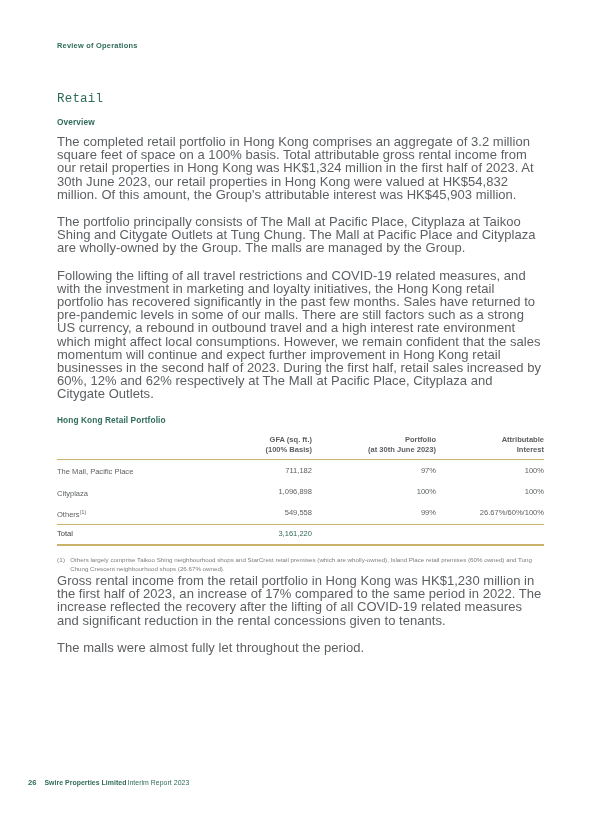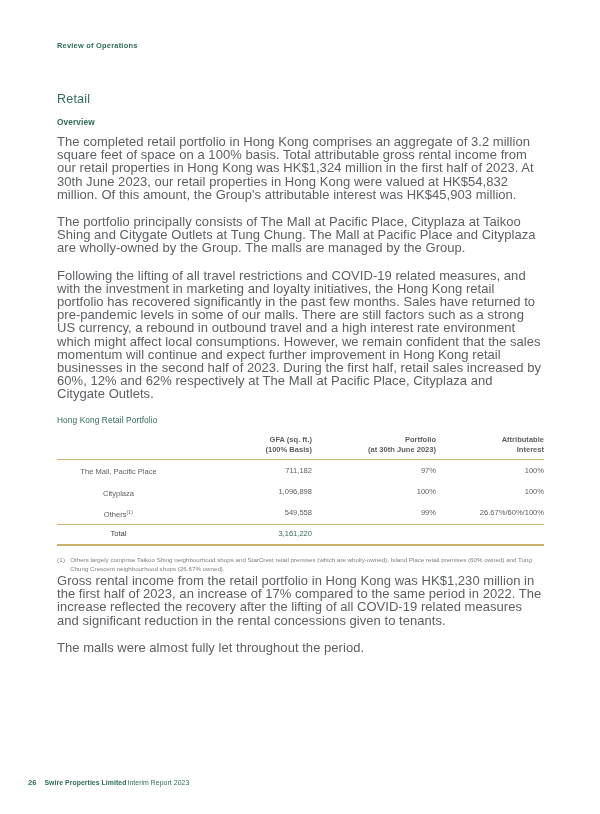--- a/index.html
+++ b/index.html
@@ -39,20 +39,21 @@
     top: 92px;
     width: 487px;
   }
 
   h1.section-title {
     margin: 0 0 11px 0;
     font-size: 12.5px;
     font-weight: normal;
     color: #2f6b5a;
     letter-spacing: 0.2px;
+    font-family: Liberation Mono, monospace;
   }
 
   h2.sub-title {
     margin: 0 0 8px 0;
     font-size: 8.3px;
     font-weight: bold;
     color: #2f6b5a;
     letter-spacing: 0.1px;
   }
 
@@ -63,21 +64,21 @@
     color: #5d6063;
     text-align: left;
     letter-spacing: 0.04px;
   }
   p.body:last-of-type { margin-bottom: 0; }
 
   
   .table-title {
     margin: 6px 0 10px 0;
     font-size: 8.3px;
-    font-weight: normal;
+    font-weight: bold;
     color: #2f6b5a;
     letter-spacing: 0.1px;
   }
 
   table.portfolio {
     width: 100%;
     border-collapse: collapse;
     font-size: 7.55px;
     color: #5d6063;
   }
@@ -95,21 +96,21 @@
     border-bottom: 0.9px solid #cbb26a;
   }
 
   table.portfolio tbody td {
     padding: 4.3px 0 4.3px 0;
     text-align: right;
     line-height: 10px;
     white-space: nowrap;
   }
   table.portfolio tbody td.name {
-    text-align: center;
+    text-align: left;
   }
 
   table.portfolio tbody tr.total td {
     border-top: 0.9px solid #cbb26a;
     border-bottom: 2.1px solid #cbb26a;
     font-weight: normal;
     color: #2f6b5a;
     padding-top: 4.6px;
     padding-bottom: 4.6px;
   }

